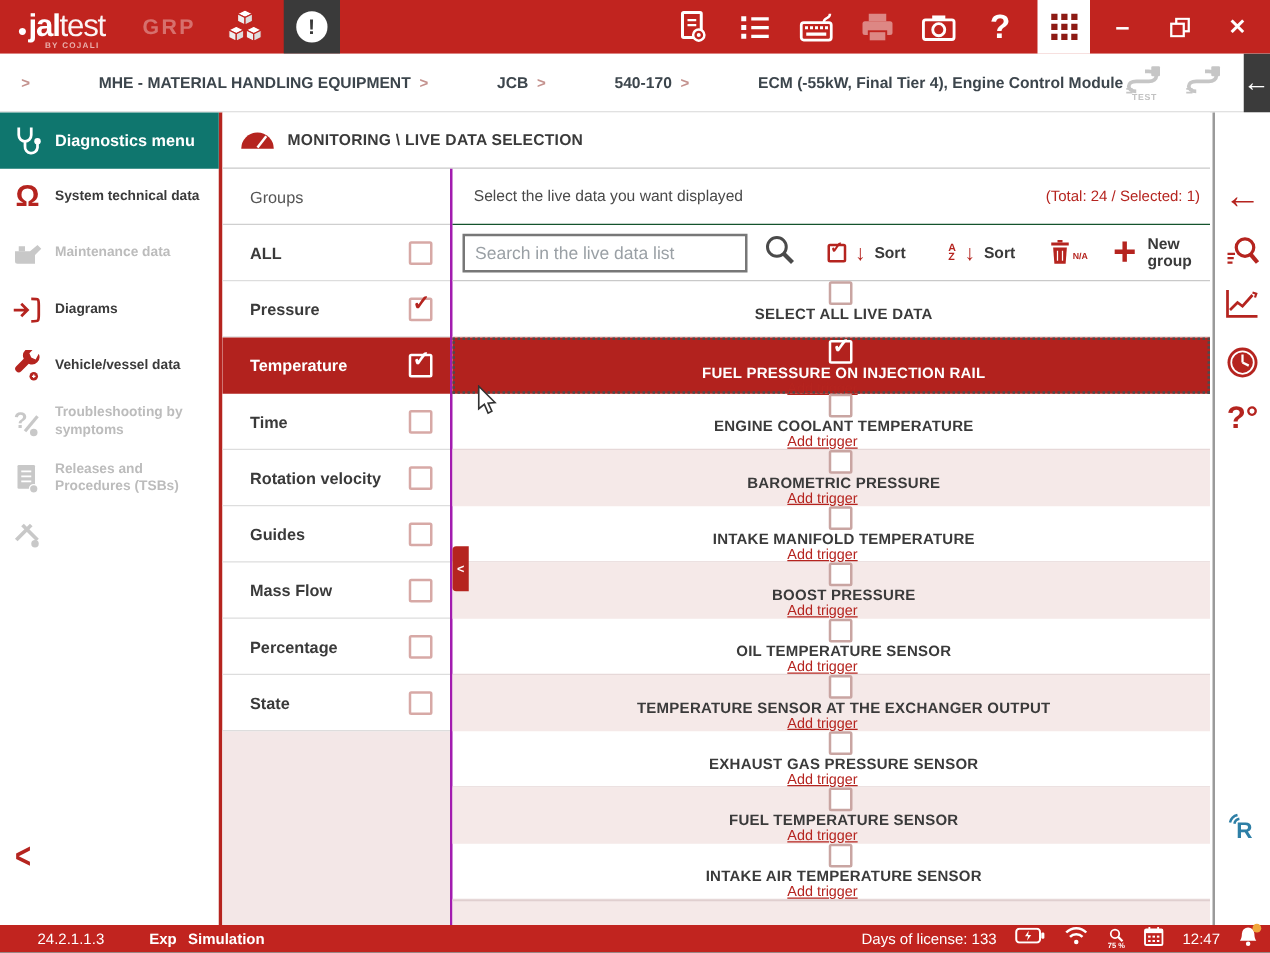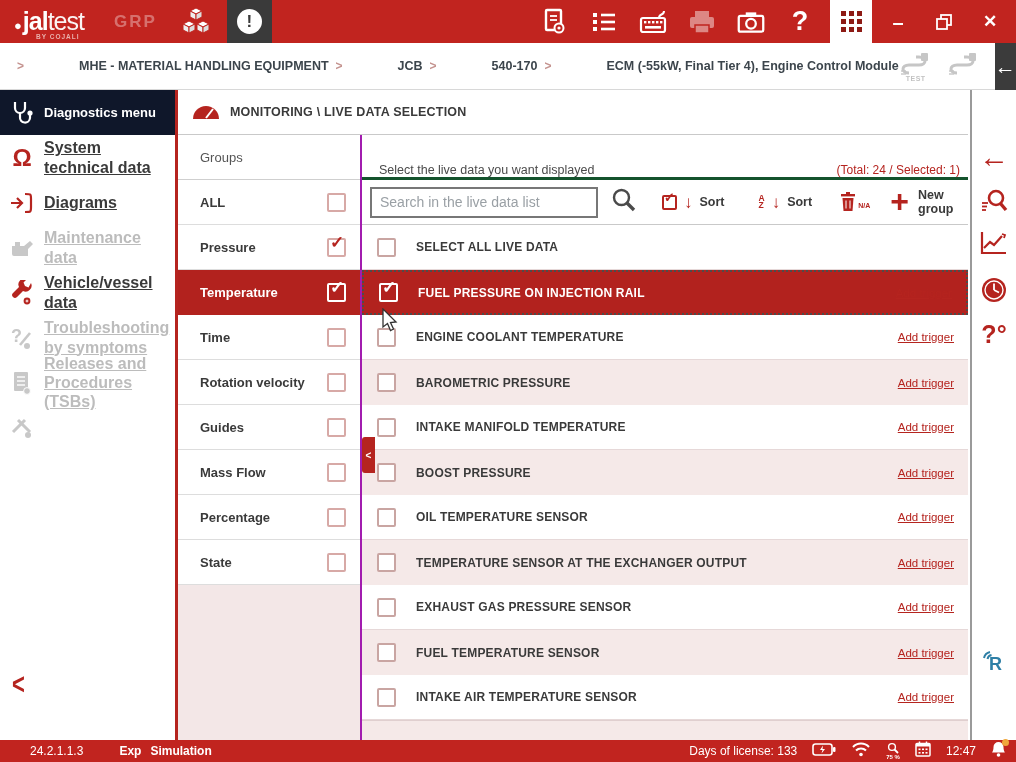--- a/index.html
+++ b/index.html
@@ -36,26 +36,26 @@
   .crumb{color:#3c454c;font-weight:bold;font-size:12.5px;white-space:nowrap;padding-left:48px;}
   .conn-icons{margin-left:auto;display:flex;align-items:flex-start;gap:14px;margin-right:14px;}
   .conn{position:relative;display:flex;flex-direction:column;align-items:center;color:#c2c2c2;}
   .conn-label{font-size:7px;font-weight:bold;color:#c2c2c2;margin-top:-2px;letter-spacing:.5px;}
   .disconnect{width:131px;height:47px;background:#3b3b3b;display:flex;align-items:center;justify-content:center;gap:10px;}
   .disc-arrow{color:#fff;font-size:21px;font-weight:bold;line-height:1;}
   .disc-label{color:#fff;font-weight:bold;font-size:13px;}
   
   .sidebar{position:absolute;top:90px;left:0;bottom:22px;width:175px;background:#fff;
            border-right:3px solid #b5241f;box-sizing:content-box;}
-  .side-head{height:45px;background:#0f172a;display:flex;align-items:center;}
+  .side-head{height:45px;background:#0f766e;display:flex;align-items:center;}
   .side-head .icon-box{width:44px;display:flex;justify-content:center;}
   .side-head-label{color:#fff;font-weight:bold;font-size:13px;}
   .side-item{height:45px;display:flex;align-items:center;cursor:pointer;}
   .side-item .icon-box{width:44px;display:flex;justify-content:center;align-items:center;}
-  .side-label{font-weight:bold;font-size:16px;color:#3a3a3a;line-height:1.2;width:122px;text-decoration:underline;}
+  .side-label{font-weight:bold;font-size:11px;color:#3a3a3a;line-height:1.2;width:122px;}
   .side-item.disabled .side-label{color:#bcbcbc;}
   .omega{color:#b5241f;font-size:24px;font-weight:bold;line-height:1;}
   .side-back{position:absolute;left:12px;bottom:42px;color:#b5241f;font-size:22px;font-weight:bold;transform:scaleY(1.3);}
   
   .rail{position:absolute;top:90px;right:0;bottom:22px;width:46px;background:#fff;
         border-left:2px solid #9a9a9a;box-sizing:border-box;}
   .rail-ic{position:absolute;left:0;width:44px;display:flex;justify-content:center;cursor:pointer;}
   .rail-arrow{color:#b5241f;font-size:30px;font-weight:bold;line-height:1;}
   .qdeg{color:#b5241f;font-size:25px;font-weight:bold;line-height:1;}
   
@@ -71,42 +71,42 @@
   .cb{position:relative;width:15px;height:15px;border:2px solid #d7a9a6;border-radius:2px;background:#fff;margin-right:14px;flex:none;}
   .cb .tick{display:none;position:absolute;top:-8px;left:1px;color:#b5241f;font-weight:bold;font-size:17px;}
   .checked > .cb .tick{display:block;}
   .group-row.selected{background:#b2221e;border-bottom:none;}
   .group-row.selected .group-label{color:#fff;}
   .group-row.selected .cb{border-color:#fff;background:transparent;}
   .group-row.selected .cb .tick{color:#fff;}
   .groups-fill{flex:1;background:#f3e7e7;}
   
   .list-col{flex:1;display:flex;flex-direction:column;position:relative;}
-  .list-head{height:45px;display:flex;align-items:flex-end;border-bottom:3px solid #14532d;box-sizing:border-box;gap:19px;}
+  .list-head{height:45px;display:flex;align-items:center;border-bottom:1px solid #14532d;box-sizing:border-box;gap:19px;}
   .list-head-label{font-size:12.5px;color:#4a4a4a;margin-left:17px;flex:1;}
   .counter{color:#b5241f;font-size:12px;margin-right:8px;}
   .toolbar{height:45px;display:flex;align-items:center;border-bottom:1px solid #c9c9c9;box-sizing:border-box;}
   .search{margin-left:8px;width:208px;height:27px;border:2px solid #777;font-family:"Liberation Sans",sans-serif;
           font-size:14px;padding:0 8px;color:#3a3a3a;outline:none;}
   .search::placeholder{color:#9aa0a5;}
   .tb-mag{margin-left:13px;}
   .sortgrp{display:flex;align-items:center;gap:7px;margin-left:25px;cursor:pointer;}
   .sort-label{font-weight:bold;font-size:12.5px;color:#3a3a3a;}
   .sq{position:relative;width:11px;height:11px;border:2px solid #b5241f;border-radius:2px;}
   .sq .tick{position:absolute;top:-7px;left:0;color:#b5241f;font-weight:bold;font-size:13px;}
   .red-down{color:#b5241f;font-weight:bold;font-size:17px;line-height:1;}
   .az{display:flex;flex-direction:column;line-height:.8;}
   .az span{color:#b5241f;font-weight:bold;font-size:8.5px;}
   .trashgrp{display:flex;align-items:flex-end;margin-left:27px;cursor:pointer;}
   .na{color:#b5241f;font-weight:bold;font-size:7px;margin-left:1px;margin-bottom:4px;}
   .newgrp{margin-left:auto;display:flex;align-items:center;margin-right:8px;cursor:pointer;}
   .plus{color:#b5241f;font-weight:bold;font-size:32px;line-height:.8;margin-right:9px;}
   .newgrp-label{font-weight:bold;font-size:12.5px;color:#3a3a3a;width:42px;line-height:1.15;}
   
-  .lrow{height:45px;display:flex;align-items:center;border-bottom:1px solid #e6d8d8;box-sizing:border-box;cursor:pointer;}
+  .lrow{height:45px;display:flex;align-items:center;border-bottom:1px solid #e6d8d8;box-sizing:border-box;cursor:pointer;flex-direction:column;}
   .lrow .cb{margin:0 0 0 15px;border-color:#c9a5a2;}
   .lrow-label{font-weight:bold;font-size:12px;color:#3a3a3a;margin-left:20px;flex:1;letter-spacing:.2px;}
   .trigger{color:#b5241f;font-size:11.5px;text-decoration:underline;margin-right:14px;}
   .lrow.alt{background:#f5e9e8;border-bottom:none;}
   .lrow.selected{background:#b2221e;border:2px dotted #4c4c4c;}
   .lrow.selected .lrow-label{color:#fff;}
   .lrow.selected .cb{border-color:#fff;background:transparent;}
   .lrow.selected .cb .tick{color:#fff;display:block;}
   .list-fill{flex:1;background:#f5e9e8;border-top:1px solid #e0cfcf;}
   
@@ -292,37 +292,37 @@
       </span>
       <span class="side-head-label">Diagnostics menu</span>
     </div>
 
     <div class="side-item">
       <span class="icon-box">
           <span class="omega">Ω</span>
         </span>
       <span class="side-label">System technical data</span>
     </div>
+    <div class="side-item disabled">
+      <span class="icon-box">
+        <svg width="26" height="20" viewBox="0 0 26 20">
+          <path d="M3 8 h12 l6 -5 3 3 -5 5 v7 H5 a2 2 0 0 1 -2 -2 z" fill="#c8c8c8"></path>
+          <rect x="6" y="4" width="5" height="4" fill="#c8c8c8"></rect>
+        </svg>
+      </span>
+      <span class="side-label">Maintenance data</span>
+    </div>
     <div class="side-item">
       <span class="icon-box">
         <svg width="24" height="22" viewBox="0 0 24 22">
           <path d="M1 11 h10 M7 6 l5 5 -5 5" fill="none" stroke="#b5241f" stroke-width="2.2"></path>
           <path d="M15 2 c6 0 6 0 6 5 v8 c0 5 0 5 -6 5" fill="none" stroke="#b5241f" stroke-width="2.2"></path>
         </svg>
       </span>
       <span class="side-label">Diagrams</span>
-    </div>
-    <div class="side-item disabled">
-      <span class="icon-box">
-        <svg width="26" height="20" viewBox="0 0 26 20">
-          <path d="M3 8 h12 l6 -5 3 3 -5 5 v7 H5 a2 2 0 0 1 -2 -2 z" fill="#c8c8c8"></path>
-          <rect x="6" y="4" width="5" height="4" fill="#c8c8c8"></rect>
-        </svg>
-      </span>
-      <span class="side-label">Maintenance data</span>
     </div>
     <div class="side-item">
       <span class="icon-box">
         <svg width="24" height="26" viewBox="0 0 24 26">
           <path d="M21 3 a6 6 0 0 1 -8 8 L7 17 a2.6 2.6 0 1 1 -4 -4 l6 -6 a6 6 0 0 1 8 -8 l-3.5 3.5 1.5 3.5 3.5 1.5 z" fill="#b5241f"></path>
           <circle cx="17" cy="21" r="3.4" fill="#b5241f"></circle>
           <path d="M15.6 21 h2.8 M17 19.6 v2.8" stroke="#fff" stroke-width="1"></path>
         </svg>
       </span>
       <span class="side-label">Vehicle/vessel data</span>

